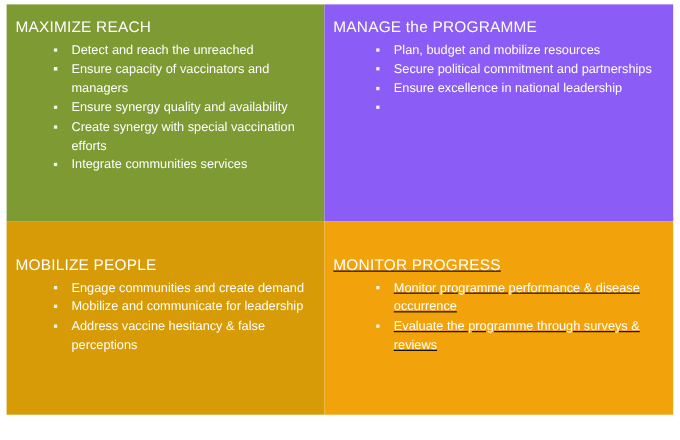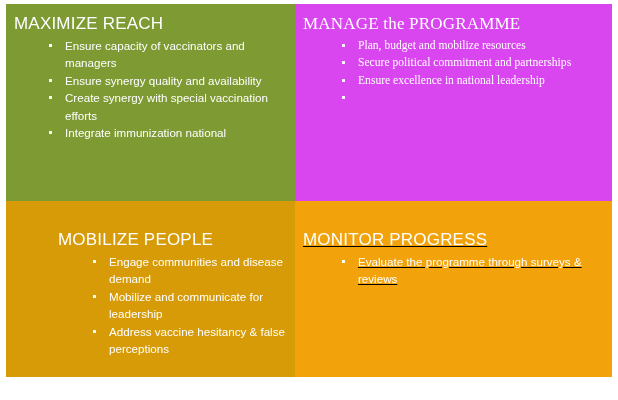--- a/index.html
+++ b/index.html
@@ -31,21 +31,21 @@
     box-sizing: border-box;
   }
   .q-inner {
     position: absolute;
     left: 0;
     right: 0;
     top: 0;
   }
   .q-heading {
     color: #ffffff;
-    font-size: 17px;
+    font-size: 14px;
     line-height: 14px;
     letter-spacing: 0.2px;
     white-space: nowrap;
   }
   .bullets {
     list-style: none;
     margin: 0;
     padding: 0;
   }
   .bullets li {
@@ -65,73 +65,73 @@
     background: #ffffff;
     opacity: 0.92;
   }
   
   .q-tl .q-inner { padding: 13px 10px 0 8px; }
   .q-tl .bullets { margin-top: 6px; padding-left: 29px; }
   
   .q-tr .q-inner { padding: 13px 8px 0 8px; }
   .q-tr .bullets { margin-top: 6px; padding-left: 33px; }
   
-  .q-bl .q-inner { padding: 32px 10px 0 8px; margin-left: 44px; }
+  .q-bl .q-inner { padding: 32px 10px 0 8px; }
   .q-bl .bullets { margin-top: 6px; padding-left: 29px; }
   
   .q-br .q-inner { padding: 32px 8px 0 8px; text-decoration: underline; }
   .q-br .bullets { margin-top: 6px; padding-left: 33px; }
 </style>
 </head>
 <body>
 
 <div id="canvas" style="background: rgb(255, 255, 255);">
   <div id="matrix">
 
     <div class="quadrant q-tl" style="background: rgb(126, 154, 51);">
       <div class="q-inner">
         <div class="q-heading">MAXIMIZE REACH</div>
         <ul class="bullets">
-            <li><span class="bullet-mark"></span></li>
+            <li><span class="bullet-mark"></span><span>Detect and reach the unreached</span></li>
             <li><span class="bullet-mark"></span></li>
             <li><span class="bullet-mark"></span><span>Ensure capacity of vaccinators and managers</span></li>
             <li><span class="bullet-mark"></span><span>Ensure synergy quality and availability</span></li>
             <li><span class="bullet-mark"></span><span>Create synergy with special vaccination efforts</span></li>
-            <li><span class="bullet-mark"></span><span>Integrate immunization national</span></li>
+            <li><span class="bullet-mark"></span><span>Integrate communities services</span></li>
           </ul>
       </div>
     </div>
 
-    <div class="quadrant q-tr" style="background: #d946ef; font-family: Liberation Serif, serif;">
+    <div class="quadrant q-tr" style="background: #8b5cf6;">
       <div class="q-inner">
         <div class="q-heading">MANAGE the PROGRAMME</div>
         <ul class="bullets">
             <li><span class="bullet-mark"></span><span>Plan, budget and mobilize resources</span></li>
             <li><span class="bullet-mark"></span><span>Secure political commitment and partnerships</span></li>
             <li><span class="bullet-mark"></span><span>Ensure excellence in national leadership</span></li>
             <li><span class="bullet-mark"></span></li>
           </ul>
       </div>
     </div>
 
     <div class="quadrant q-bl" style="background: rgb(214, 155, 6);">
       <div class="q-inner">
         <div class="q-heading">MOBILIZE PEOPLE</div>
         <ul class="bullets">
-            <li><span class="bullet-mark"></span><span>Engage communities and disease demand</span></li>
+            <li><span class="bullet-mark"></span><span>Engage communities and create demand</span></li>
             <li><span class="bullet-mark"></span><span>Mobilize and communicate for leadership</span></li>
             <li><span class="bullet-mark"></span><span>Address vaccine hesitancy &amp; false perceptions</span></li>
           </ul>
       </div>
     </div>
 
     <div class="quadrant q-br" style="background: rgb(242, 163, 11);">
       <div class="q-inner">
         <div class="q-heading">MONITOR PROGRESS</div>
         <ul class="bullets">
-            <li><span class="bullet-mark"></span></li>
+            <li><span class="bullet-mark"></span><span>Monitor programme performance &amp; disease occurrence</span></li>
             <li><span class="bullet-mark"></span><span>Evaluate the programme through surveys &amp; reviews</span></li>
           </ul>
       </div>
     </div>
 
   </div>
 </div>
 
 </body></html>

